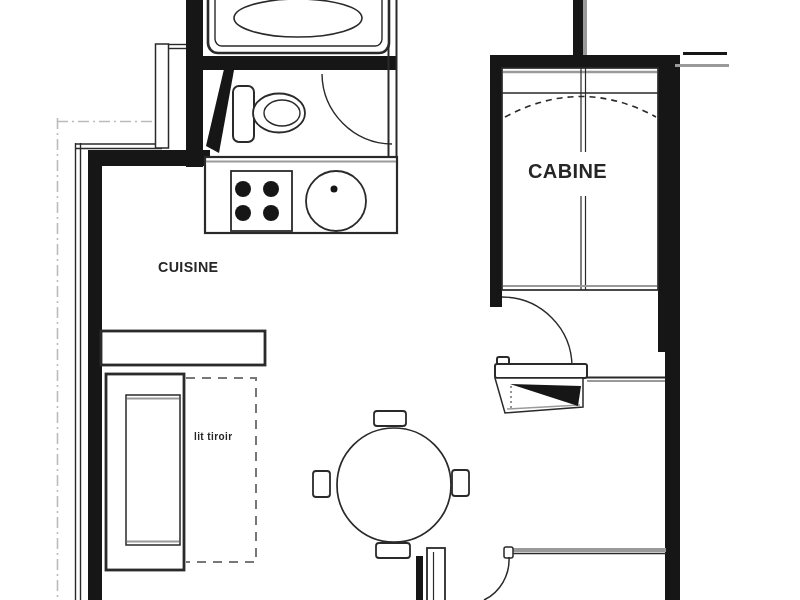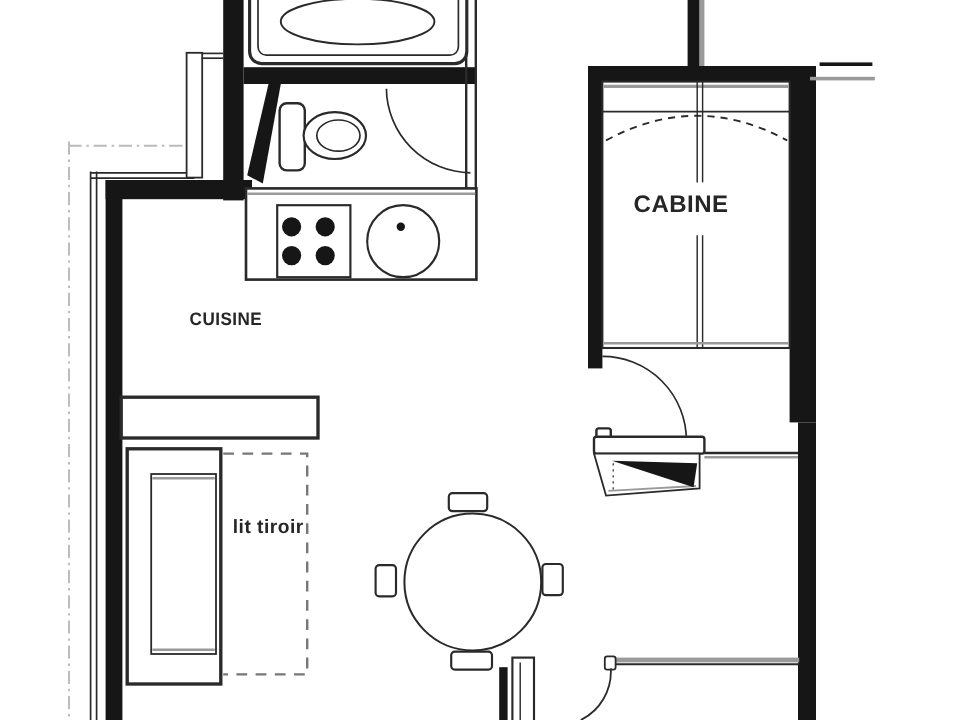--- a/index.html
+++ b/index.html
@@ -16,21 +16,21 @@
     overflow:hidden;margin:0;
   }
   #plan svg{position:absolute;left:0;top:0;}
   .label{
     position:absolute;color:#262626;font-weight:bold;
     font-family:"Liberation Sans",sans-serif;white-space:nowrap;
     letter-spacing:0.4px;
   }
   #kitchen-label{left:158px;top:258px;font-size:15px;transform:scaleX(0.95);transform-origin:left;}
   #cabine-label{left:526px;top:160px;font-size:20px;background:var(--bg);padding:0 2px;}
-  #littiroir-label{left:194px;top:431px;font-size:16px;}
+  #littiroir-label{left:194px;top:431px;font-size:10px;}
   
   .w{fill:var(--wall);stroke:none;}
   .g{fill:var(--gray);stroke:none;}
   .ln{fill:none;stroke:var(--line);}
   .lnw{fill:#fff;stroke:var(--line);}
   .gray-ln{fill:none;stroke:var(--gray);}
   .faint-ln{fill:none;stroke:var(--faint);}
   .dash{stroke:#777;}
 </style>
 </head>

